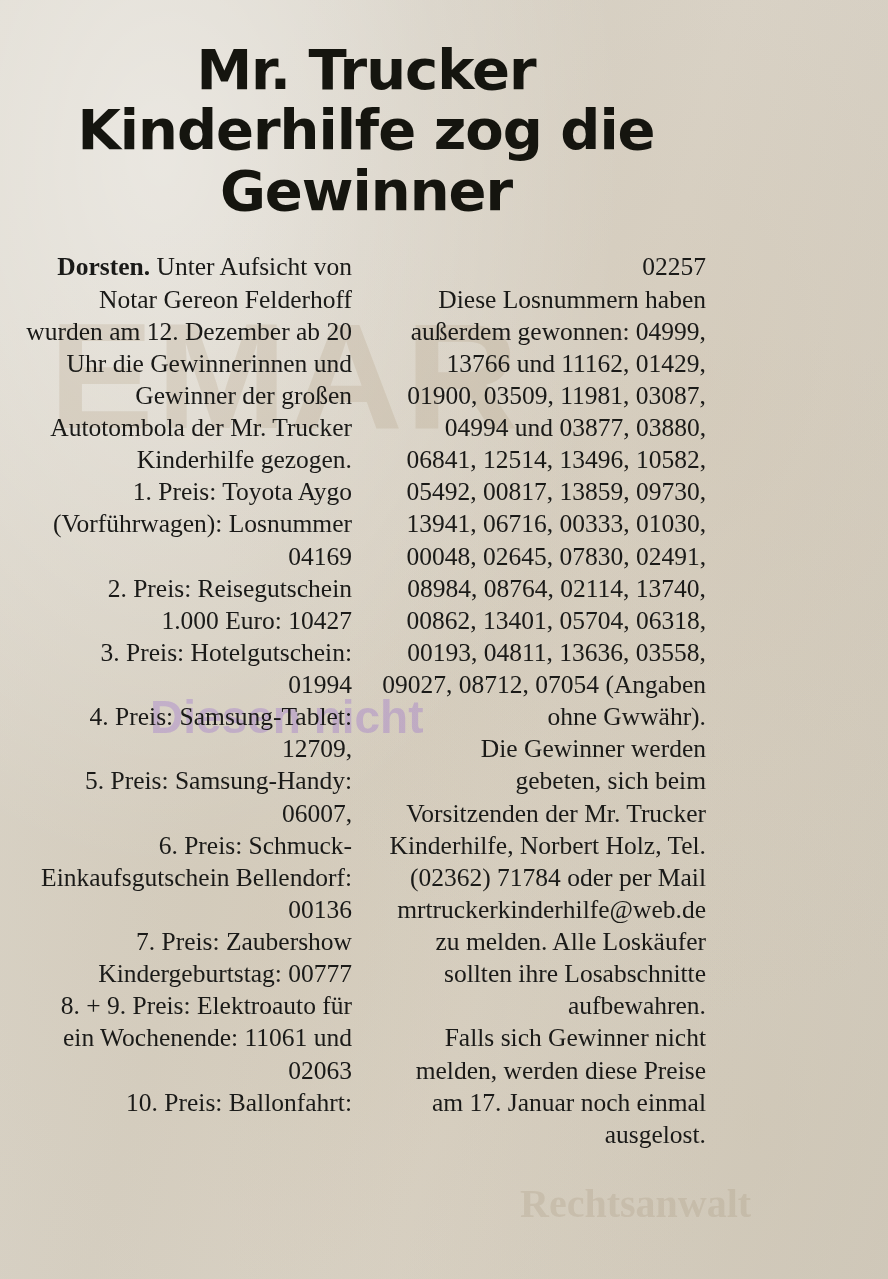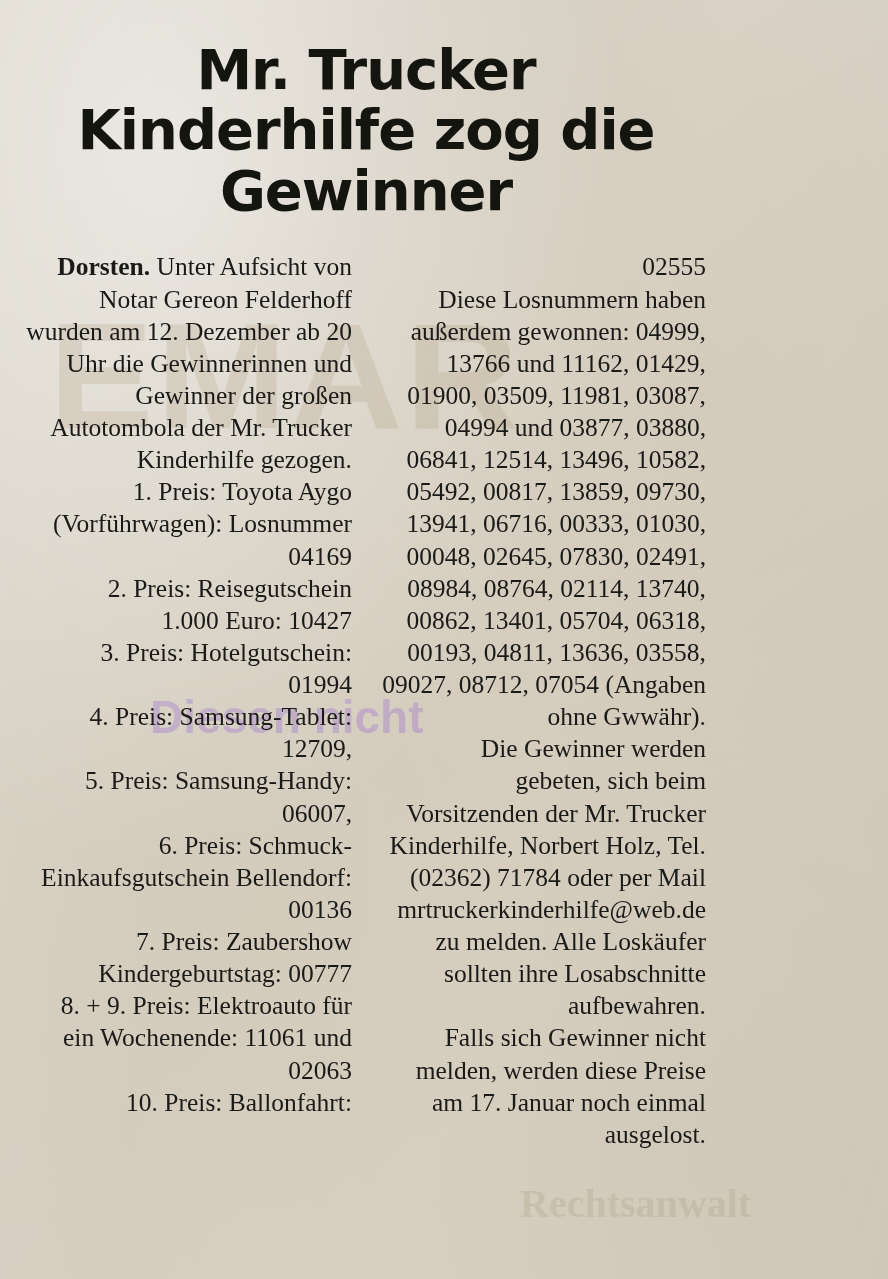--- a/index.html
+++ b/index.html
@@ -149,20 +149,20 @@
       <p>3. Preis: Hotelgutschein: 01994</p>
       <p>4. Preis: Samsung-Tablet: 12709,</p>
       <p>5. Preis: Samsung-Handy: 06007,</p>
       <p>6. Preis: Schmuck-Einkaufsgutschein Bellendorf: 00136</p>
       <p>7. Preis: Zaubershow Kindergeburtstag: 00777</p>
       <p>8. + 9. Preis: Elektroauto für ein Wochenende: 11061 und 02063</p>
       <p class="lastline">10. Preis: Ballonfahrt:</p>
     </div>
 
     <div class="col">
-      <p class="noindent">02555</p>
+      <p class="noindent">02257</p>
       <p>Diese Losnummern haben außerdem gewonnen: 04999, 13766 und 11162, 01429, 01900, 03509, 11981, 03087, 04994 und 03877, 03880, 06841, 12514, 13496, 10582, 05492, 00817, 13859, 09730, 13941, 06716, 00333, 01030, 00048, 02645, 07830, 02491, 08984, 08764, 02114, 13740, 00862, 13401, 05704, 06318, 00193, 04811, 13636, 03558, 09027, 08712, 07054 (Angaben ohne Gwwähr).</p>
       <p>Die Gewinner werden gebeten, sich beim Vorsitzenden der Mr. Trucker Kinderhilfe, Norbert Holz, Tel. (02362) 71784 oder per Mail mrtruckerkinderhilfe@web.de zu melden. Alle Loskäufer sollten ihre Losabschnitte aufbewahren.</p>
       <p class="lastline">Falls sich Gewinner nicht melden, werden diese Preise am 17. Januar noch einmal ausgelost.</p>
     </div>
 
   </div>
 </div>
 
 </body></html>

